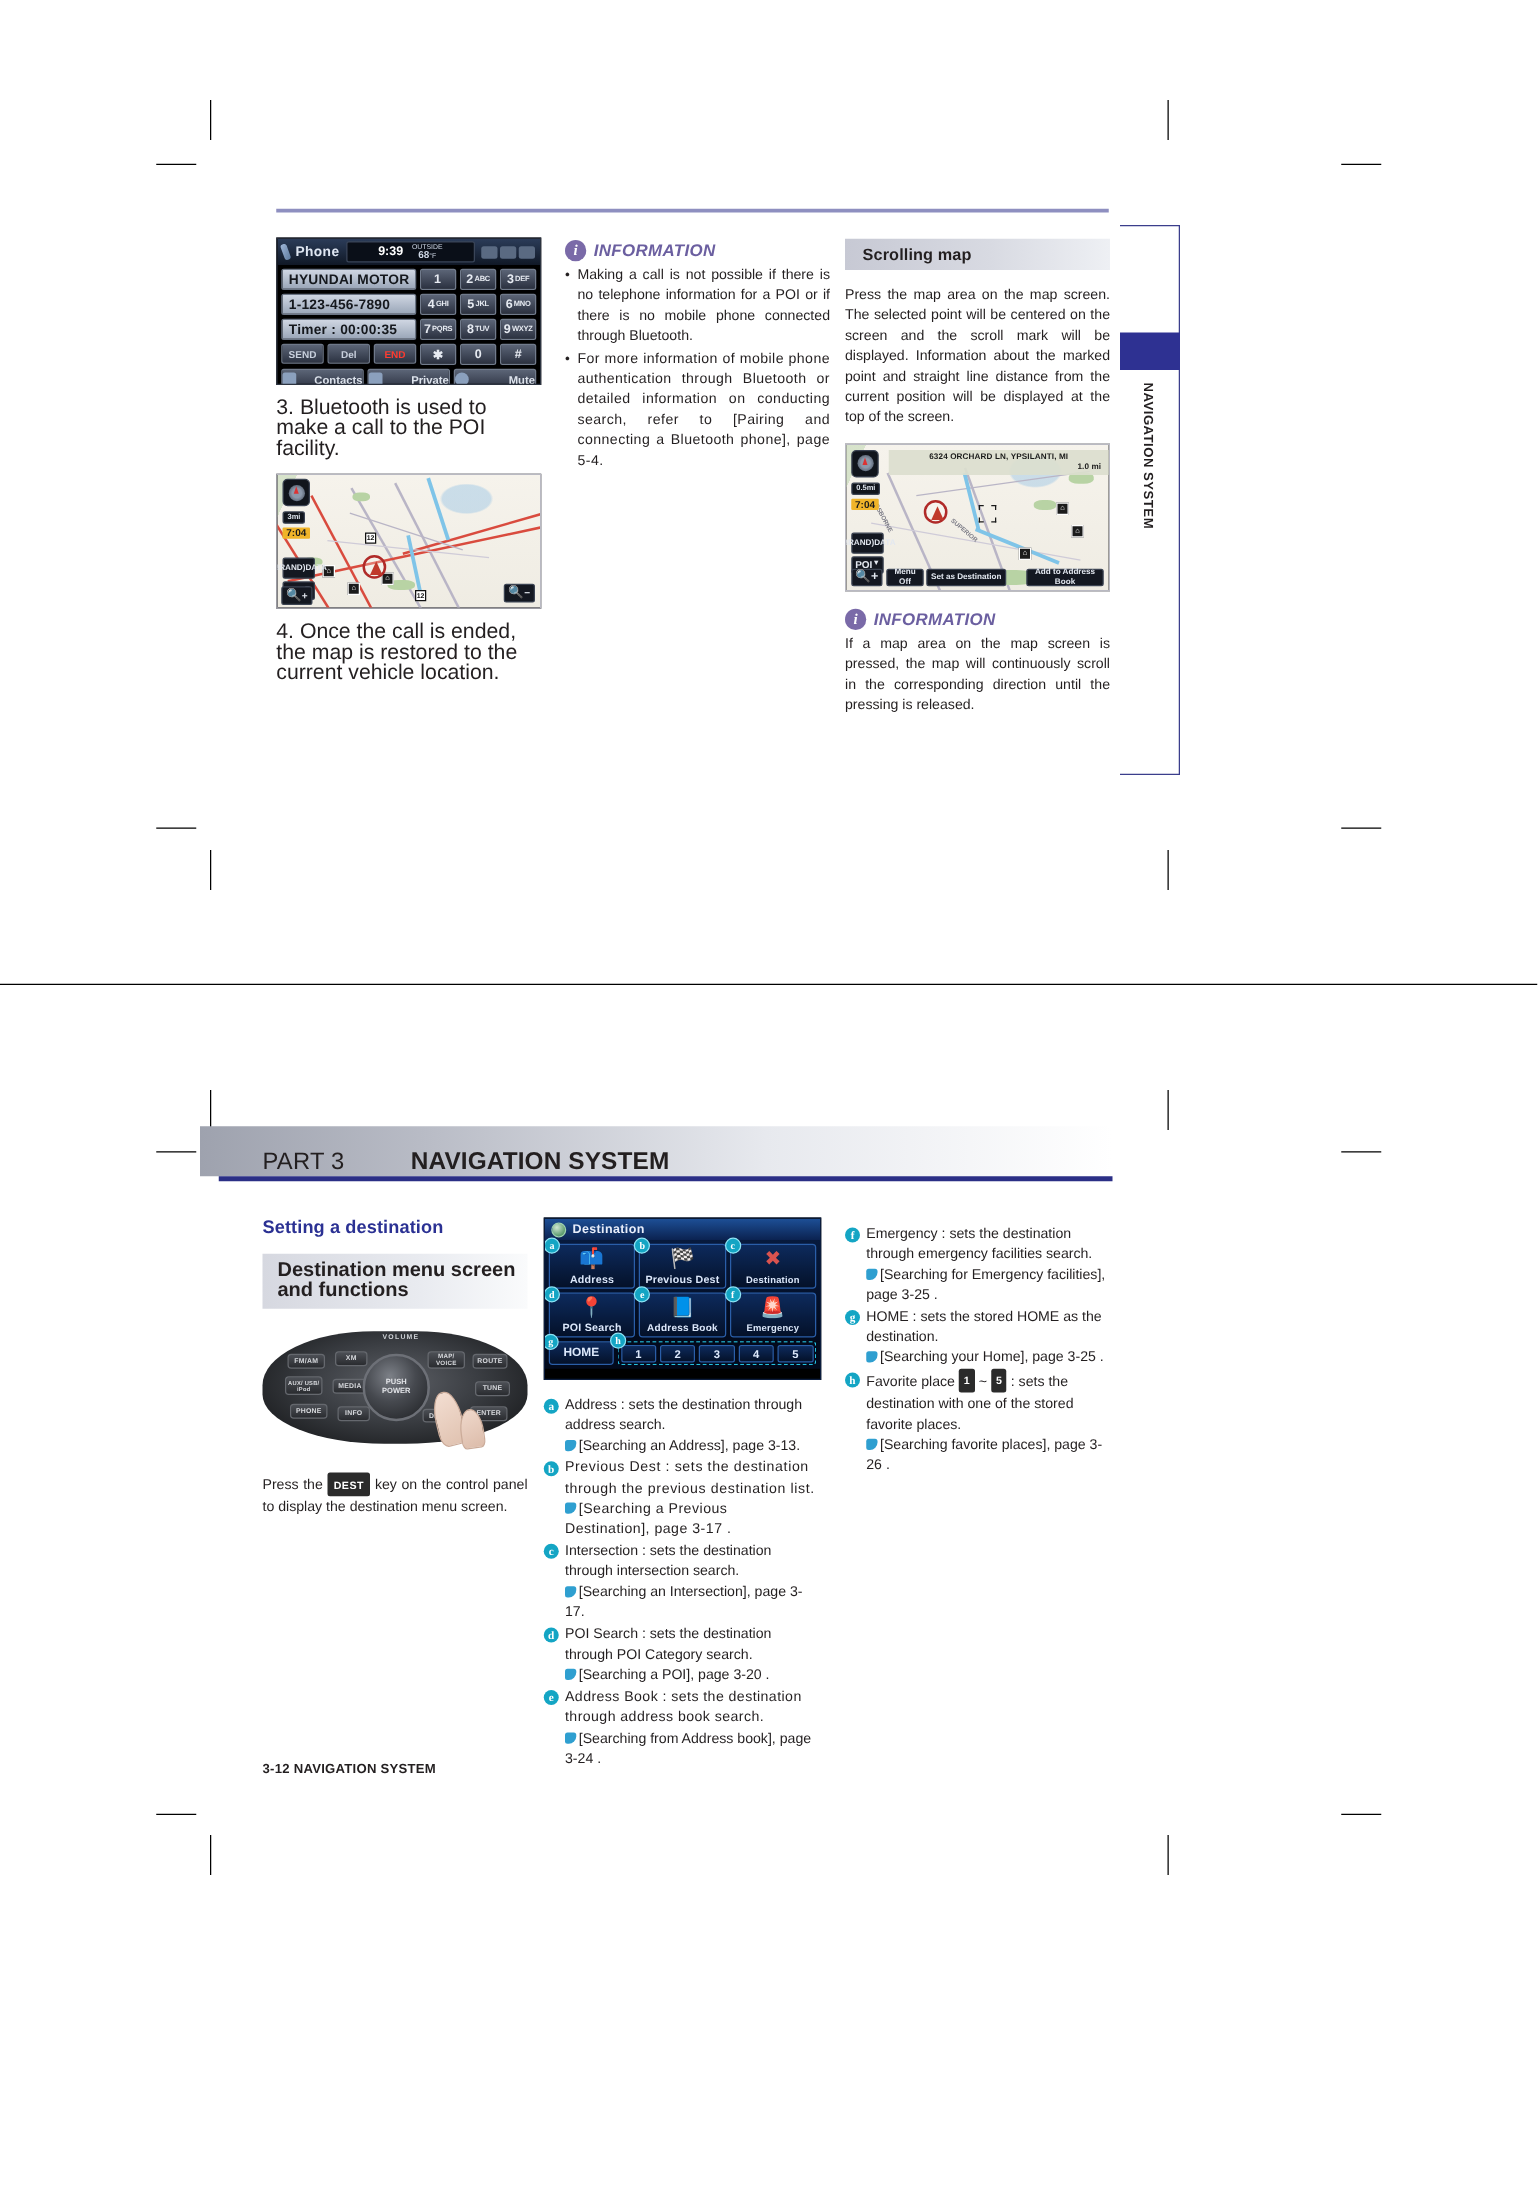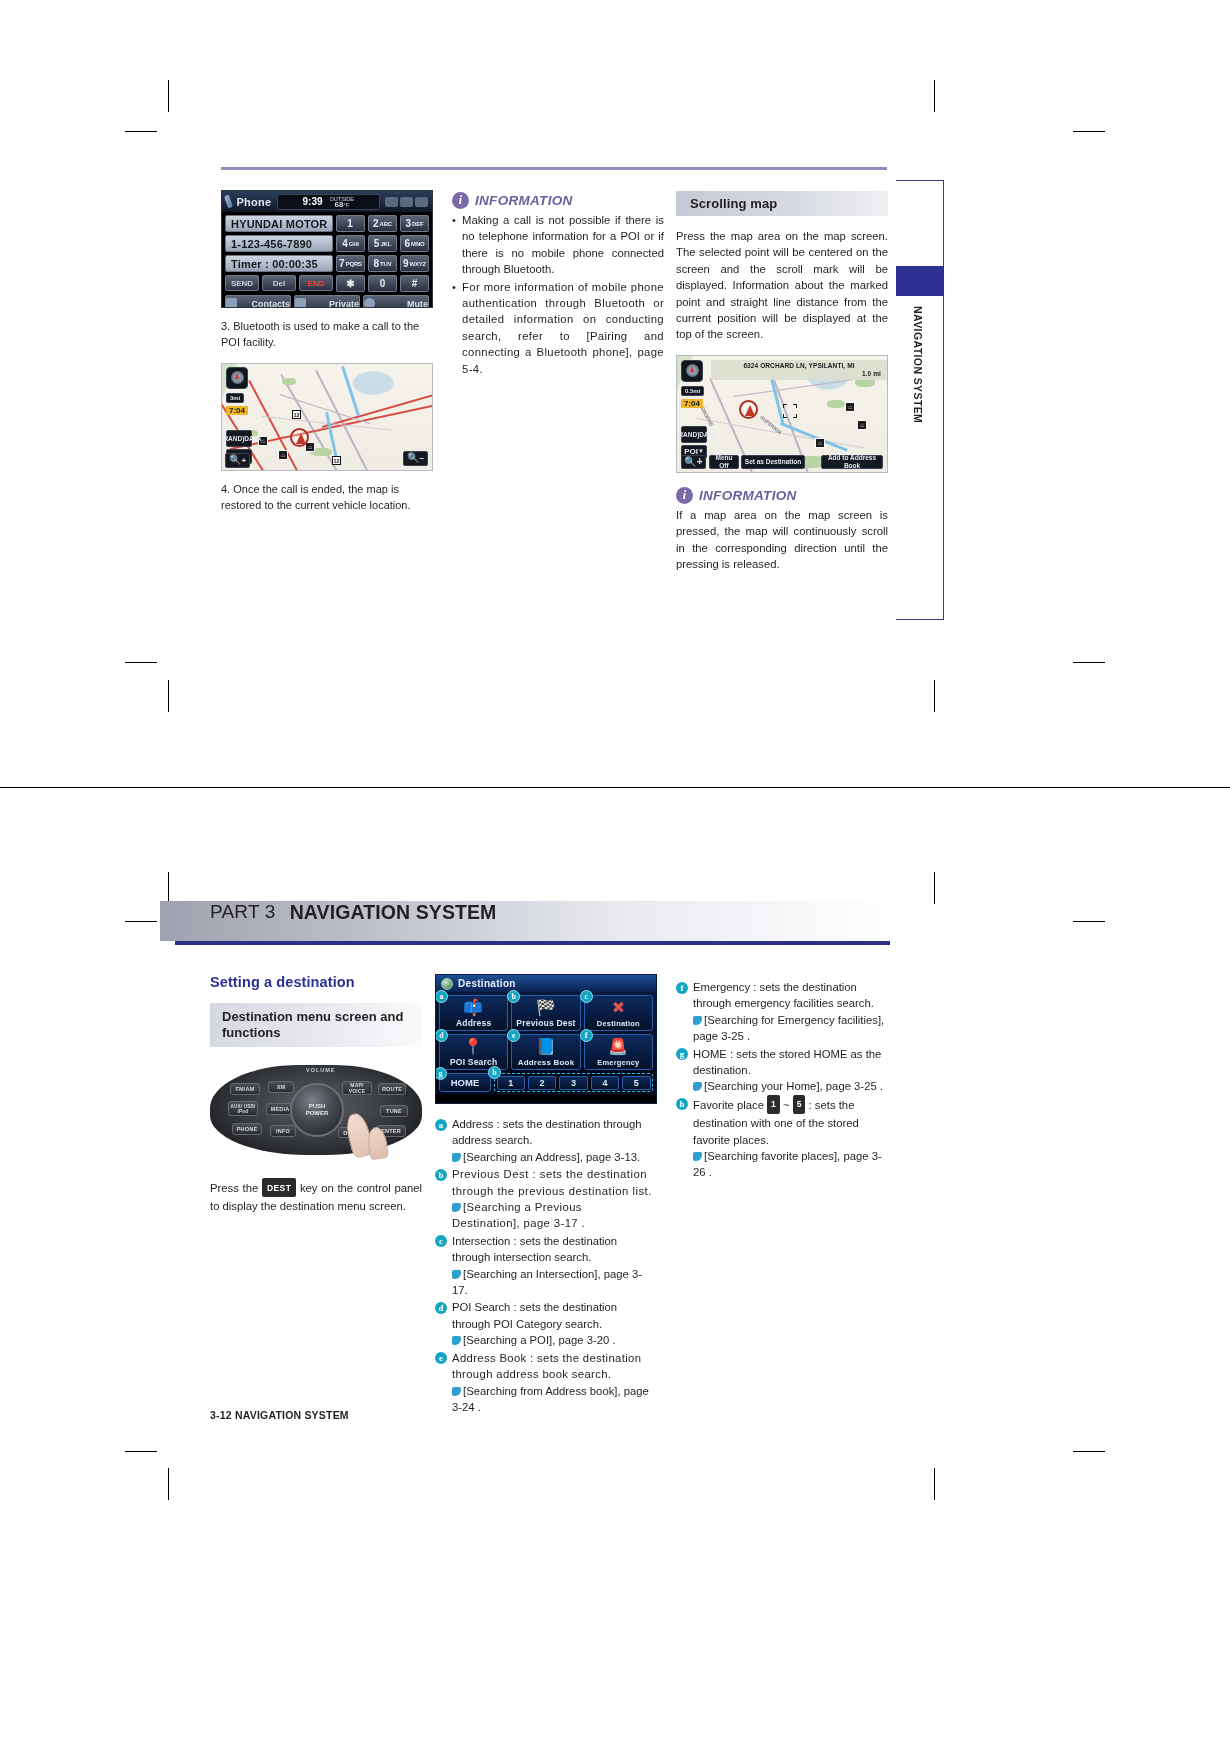--- a/index.html
+++ b/index.html
@@ -76,32 +76,32 @@
     position:absolute; writing-mode:vertical-rl;
     font-size:10.5px; font-weight:bold; letter-spacing:.4px; color:#231f20;
   }
 
   .footer-note { font-size:10.5px; font-weight:bold; letter-spacing:.2px; color:#231f20; }
 
   
   .part-bar {
     position:absolute;
     background:linear-gradient(to right,#9ea2ae 0%,#b9bcc6 25%,#e7e9ee 62%,#ffffff 100%);
-    display:flex; align-items:flex-start;
+    display:flex; align-items:flex-end;gap:39px;
   }
   .part-bar .t1 { font-size:19px; color:#231f20; letter-spacing:.2px; }
   .part-bar .t2 { font-size:19.5px; font-weight:bold; color:#231f20; letter-spacing:.1px; }
   .part-underline { position:absolute; height:4px; background:#2b2f86; }
 
   .blue-head {
     font-size:14.5px; font-weight:bold; color:#2b3193; letter-spacing:.1px;
   }
   .sub-head-bar {
     background:linear-gradient(to right,#d6d8e0 0%,#e9ebf0 60%,#fafbfc 100%);
-    font-size:13px; font-weight:bold; color:#231f20;
+    font-size:16px; font-weight:bold; color:#231f20;
     padding:6px 0 6px 12px; line-height:16px;
   }
 
   
   .lettered { margin-bottom:1px; }
   .lrow { display:flex; gap:5px; }
   .lbadge {
     flex:0 0 auto; width:12px; height:12px; border-radius:50%;
     background:#14a5c4; color:#fff; font-size:9px; font-weight:bold;
     display:flex; align-items:center; justify-content:center;
@@ -332,21 +332,21 @@
     border-radius:46% 46% 30% 30%/55% 55% 25% 25%;
     border:1px solid #cbab99;
   }
   .finger2 {
     position:absolute;
     background:linear-gradient(160deg,#f0d9cc,#dcbcaa);
     border-radius:50% 50% 20% 20%/60% 60% 20% 20%;
     border:1px solid #cbab99;
   }
 
-  .caption { font-size:11px; line-height:16.4px; }
+  .caption { font-size:17px; line-height:16.4px; }
 </style>
 </head>
 <body>
 
 <div class="sheet">
 
   <div class="page p1">
 
     <div class="cmark v" style="left:168px; top:80px;"></div>
     <div class="cmark h" style="left:125px; top:131px;"></div>

